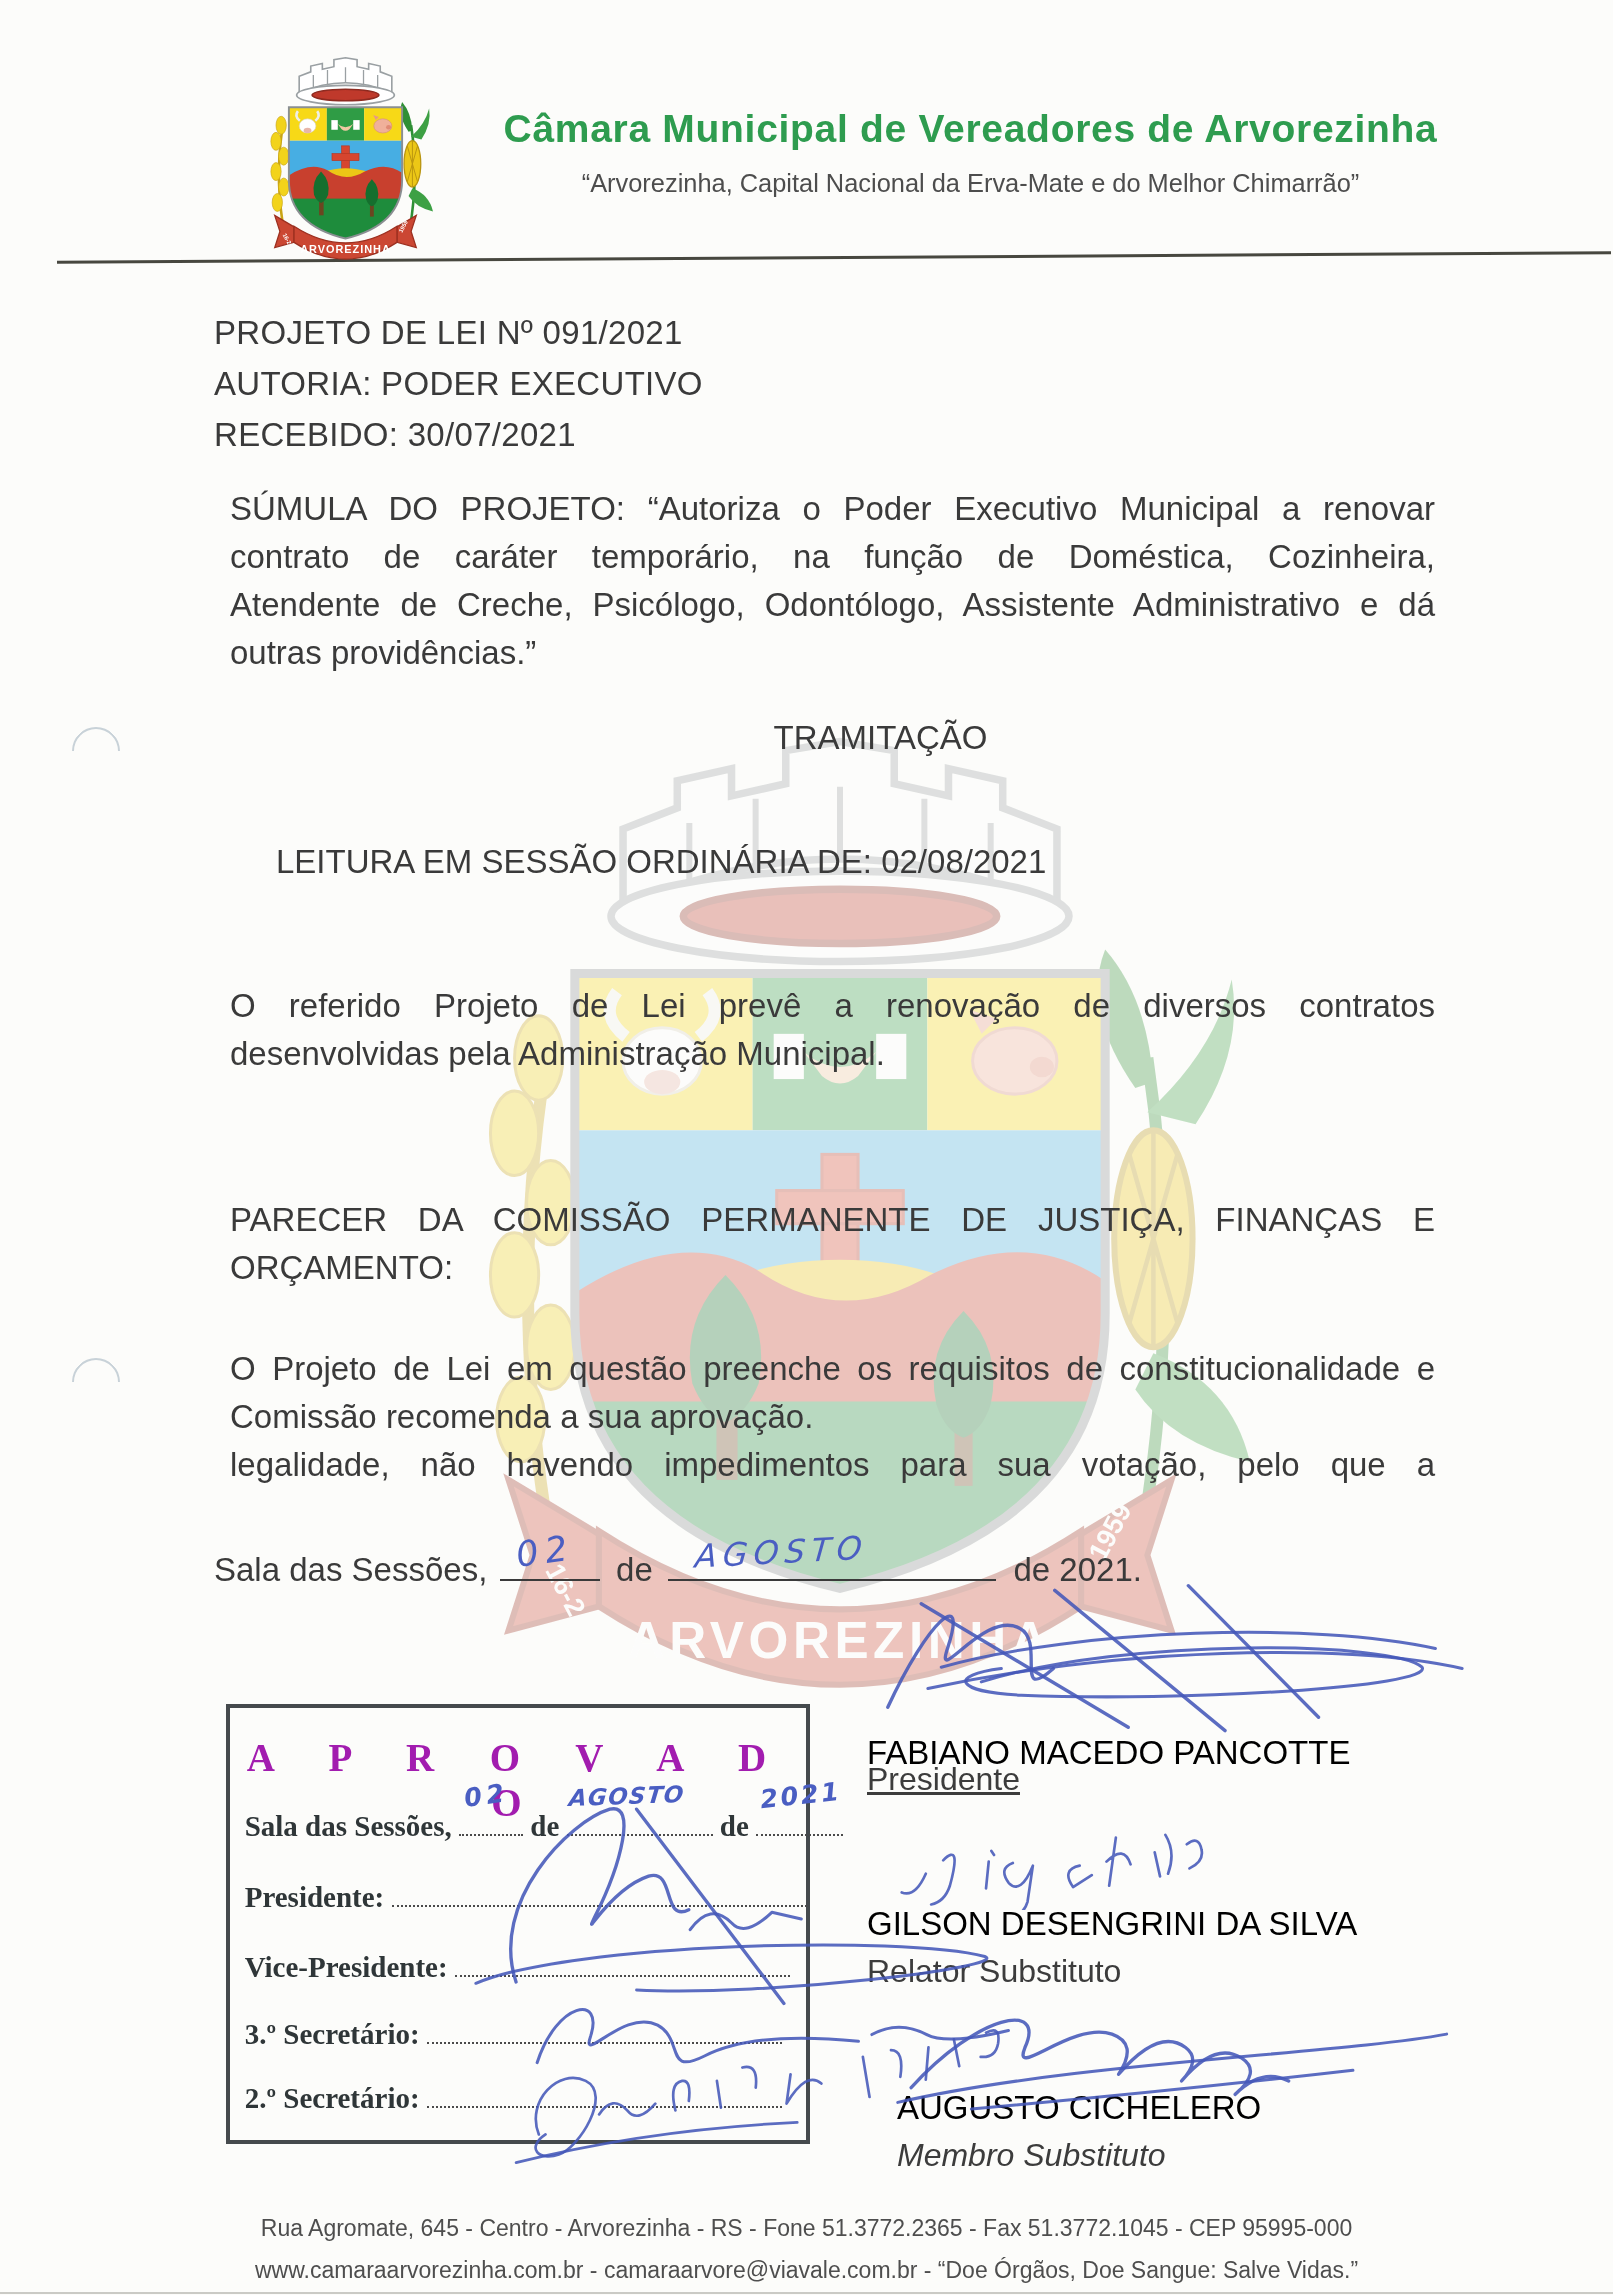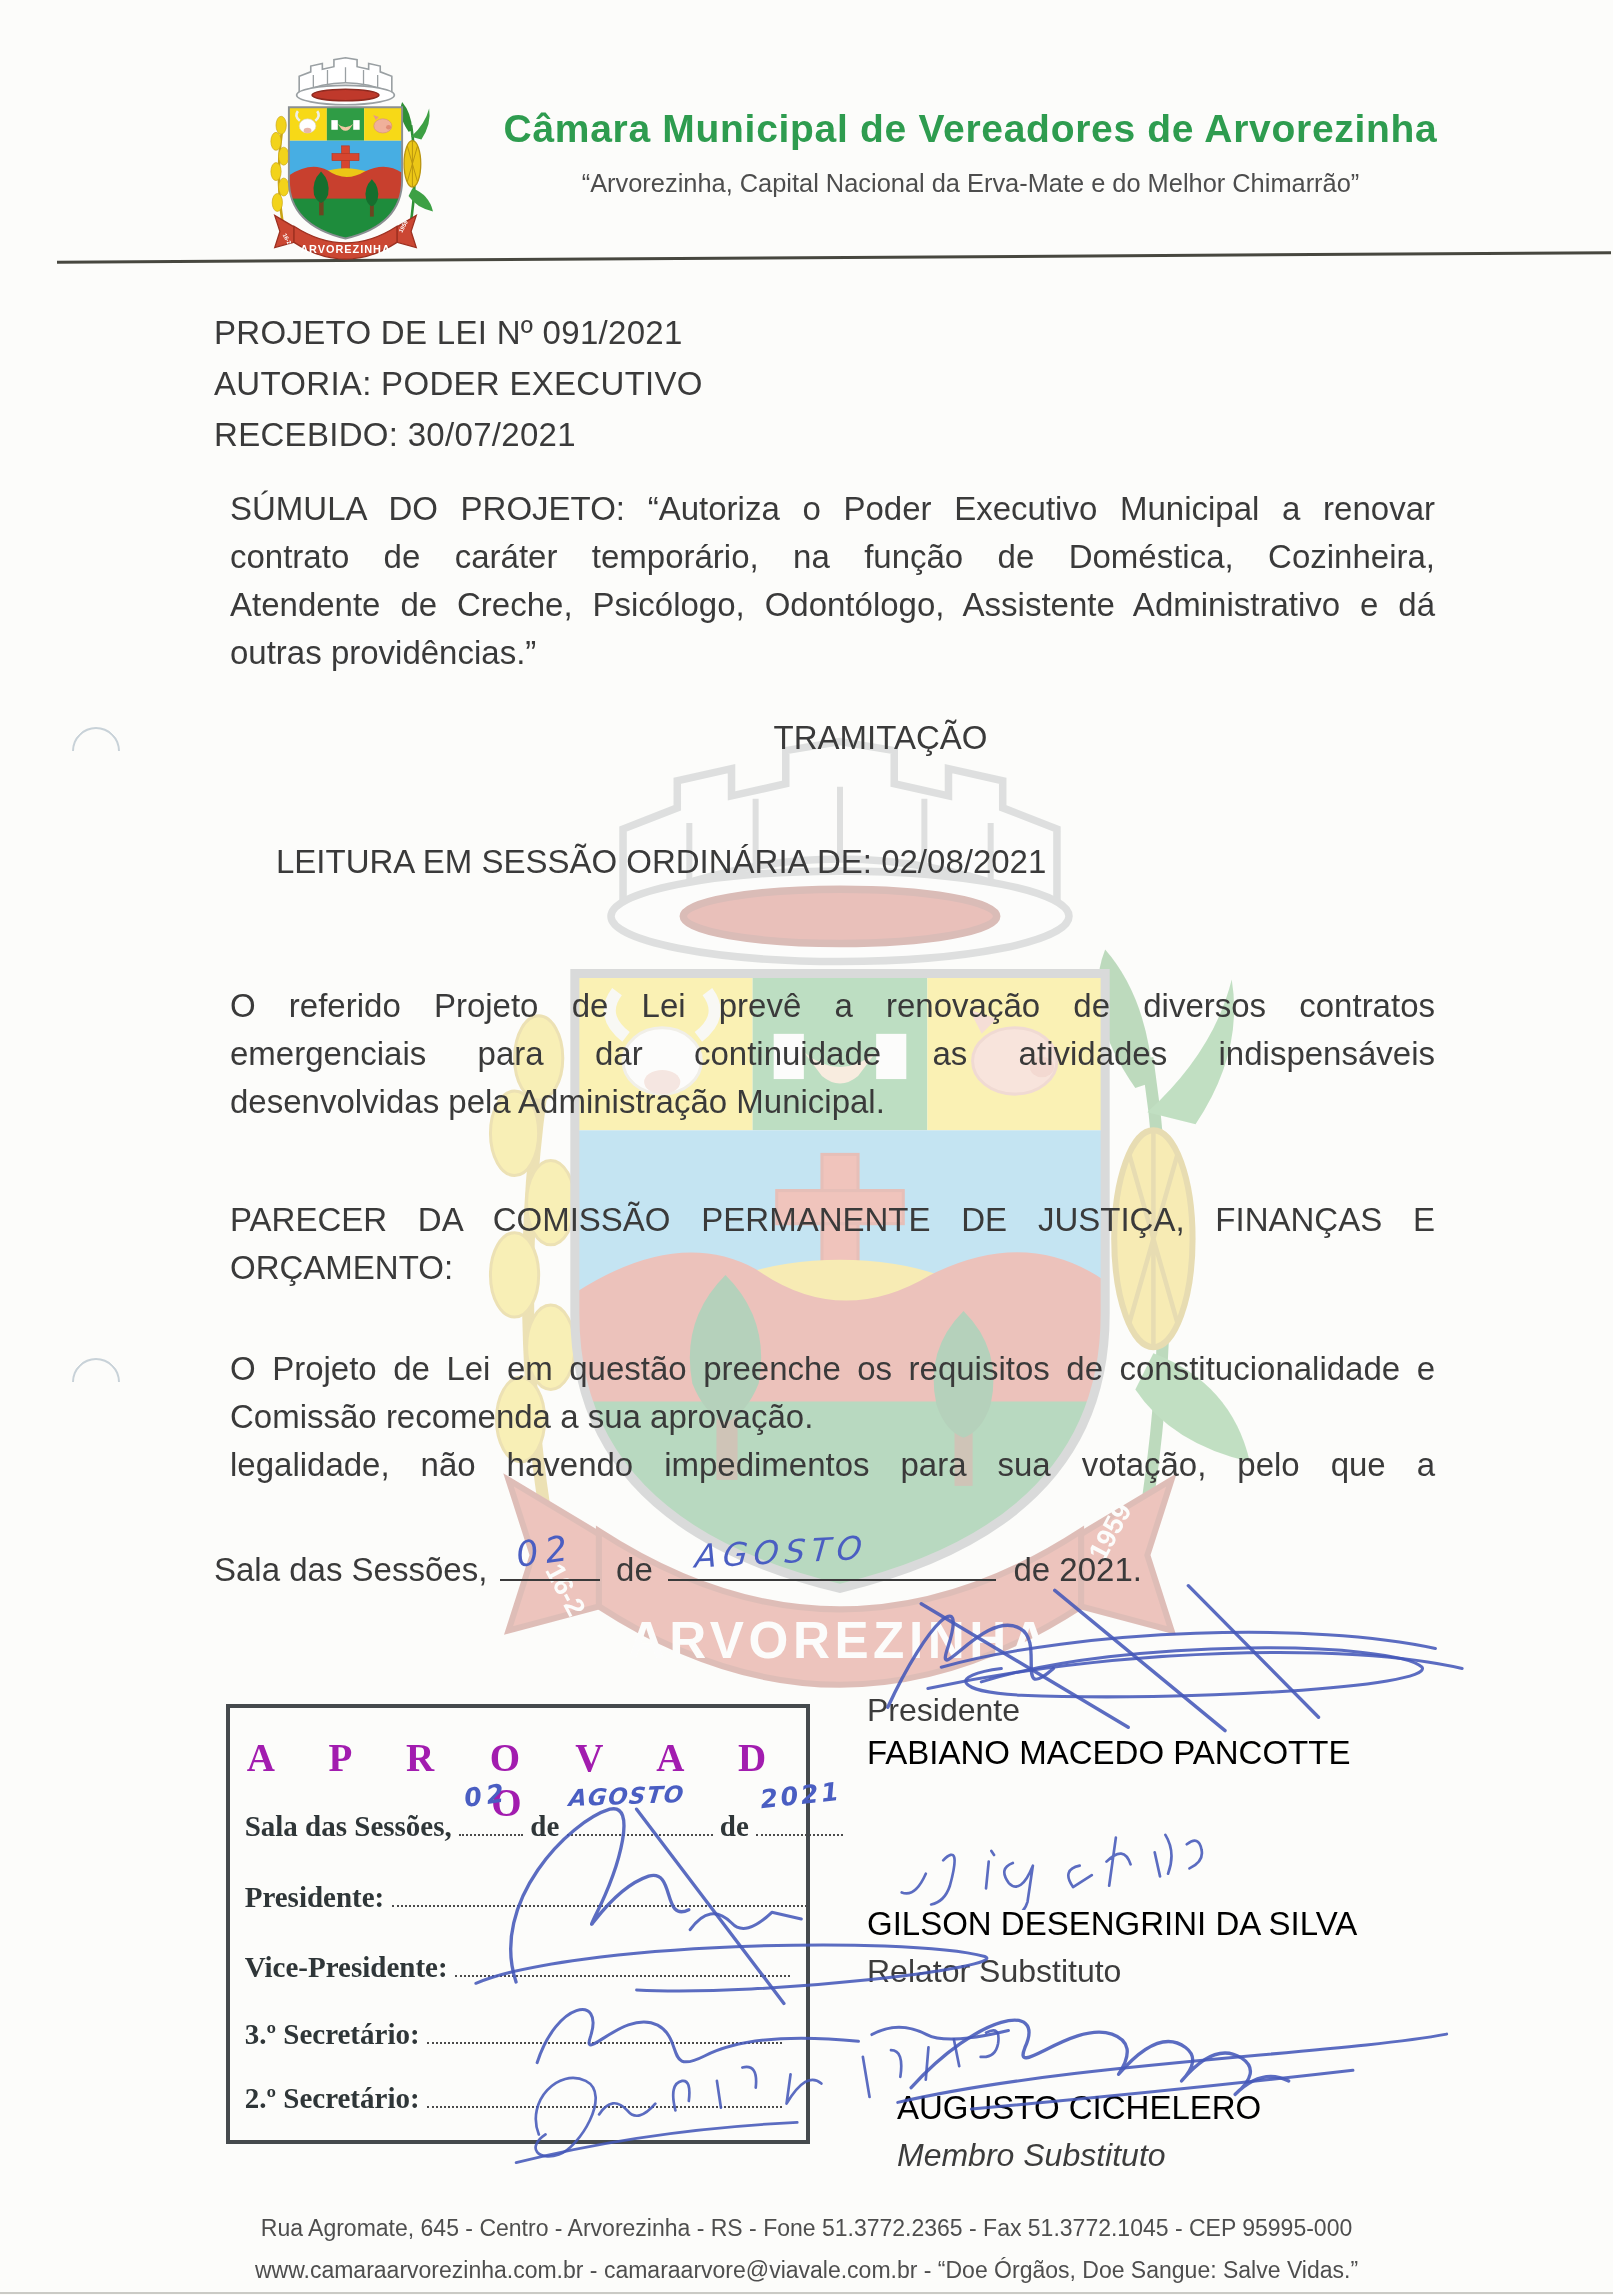--- a/index.html
+++ b/index.html
@@ -135,21 +135,20 @@
     <div class="doc-text jline">contrato de caráter temporário, na função de Doméstica, Cozinheira,</div>
     <div class="doc-text jline">Atendente de Creche, Psicólogo, Odontólogo, Assistente Administrativo e dá</div>
     <div class="doc-text lastline">outras providências.”</div>
   </div>
 
   <div class="abs content doc-text" style="left:0;top:714px;width:1613px;text-align:center;transform:translateX(74px);">TRAMITAÇÃO</div>
   <div class="abs content doc-text" style="left:228px;top:838px;margin-left:48px;">LEITURA EM SESSÃO ORDINÁRIA DE: 02/08/2021</div>
 
   <div class="abs content para" style="top:982px;">
     <div class="doc-text jline">O referido Projeto de Lei prevê a renovação de diversos contratos</div>
-    <div class="doc-text jline">emergenciais para dar continuidade as atividades indispensáveis</div>
     <div class="doc-text lastline">desenvolvidas pela Administração Municipal.</div>
   </div>
 
   <div class="abs content para" style="top:1196px;">
     <div class="doc-text jline">PARECER DA COMISSÃO PERMANENTE DE JUSTIÇA, FINANÇAS E</div>
     <div class="doc-text lastline">ORÇAMENTO:</div>
   </div>
 
   <div class="abs content para" style="top:1345px;">
     <div class="doc-text jline">O Projeto de Lei em questão preenche os requisitos de constitucionalidade e</div>
@@ -197,21 +196,21 @@
       <span>3.º Secretário:</span>
       <span class="dotline" style="width:355px;"></span>
     </div>
     <div class="abs stamp-row" style="top:367px;">
       <span>2.º Secretário:</span>
       <span class="dotline" style="width:355px;"></span>
     </div>
   </div>
 
   <div class="abs content name" style="top:1734px;">FABIANO MACEDO PANCOTTE</div>
-  <div class="abs content role" style="top:1692px;">Presidente</div>
+  <div class="abs content role" style="top:1761px;text-decoration:underline;">Presidente</div>
   <div class="abs content name" style="top:1905px;">GILSON DESENGRINI DA SILVA</div>
   <div class="abs content role" style="top:1953px;">Relator Substituto</div>
   <div class="abs content name" style="left:897px;top:2089px;">AUGUSTO CICHELERO</div>
   <div class="abs content role" style="left:897px;top:2137px;font-style:italic;">Membro Substituto</div>
 
   <svg class="abs sig" style="left:840px;top:1567px;" width="710" height="187" viewBox="0 0 1060 280">
     <path d="M70,210 C130,80 190,28 160,120 C138,185 215,62 268,92 C306,112 258,205 318,152" stroke-width="5"></path>
     <path d="M120,55 L430,240 M320,35 L575,245 M520,28 L715,225" stroke-width="5"></path>
     <path d="M150,150 C360,92 710,82 890,122 M130,182 C410,122 760,112 930,152" stroke-width="4.5"></path>
     <path d="M210,172 C430,104 830,112 870,150 C888,180 510,202 270,192 C170,187 160,162 240,152" stroke-width="4.5"></path>

